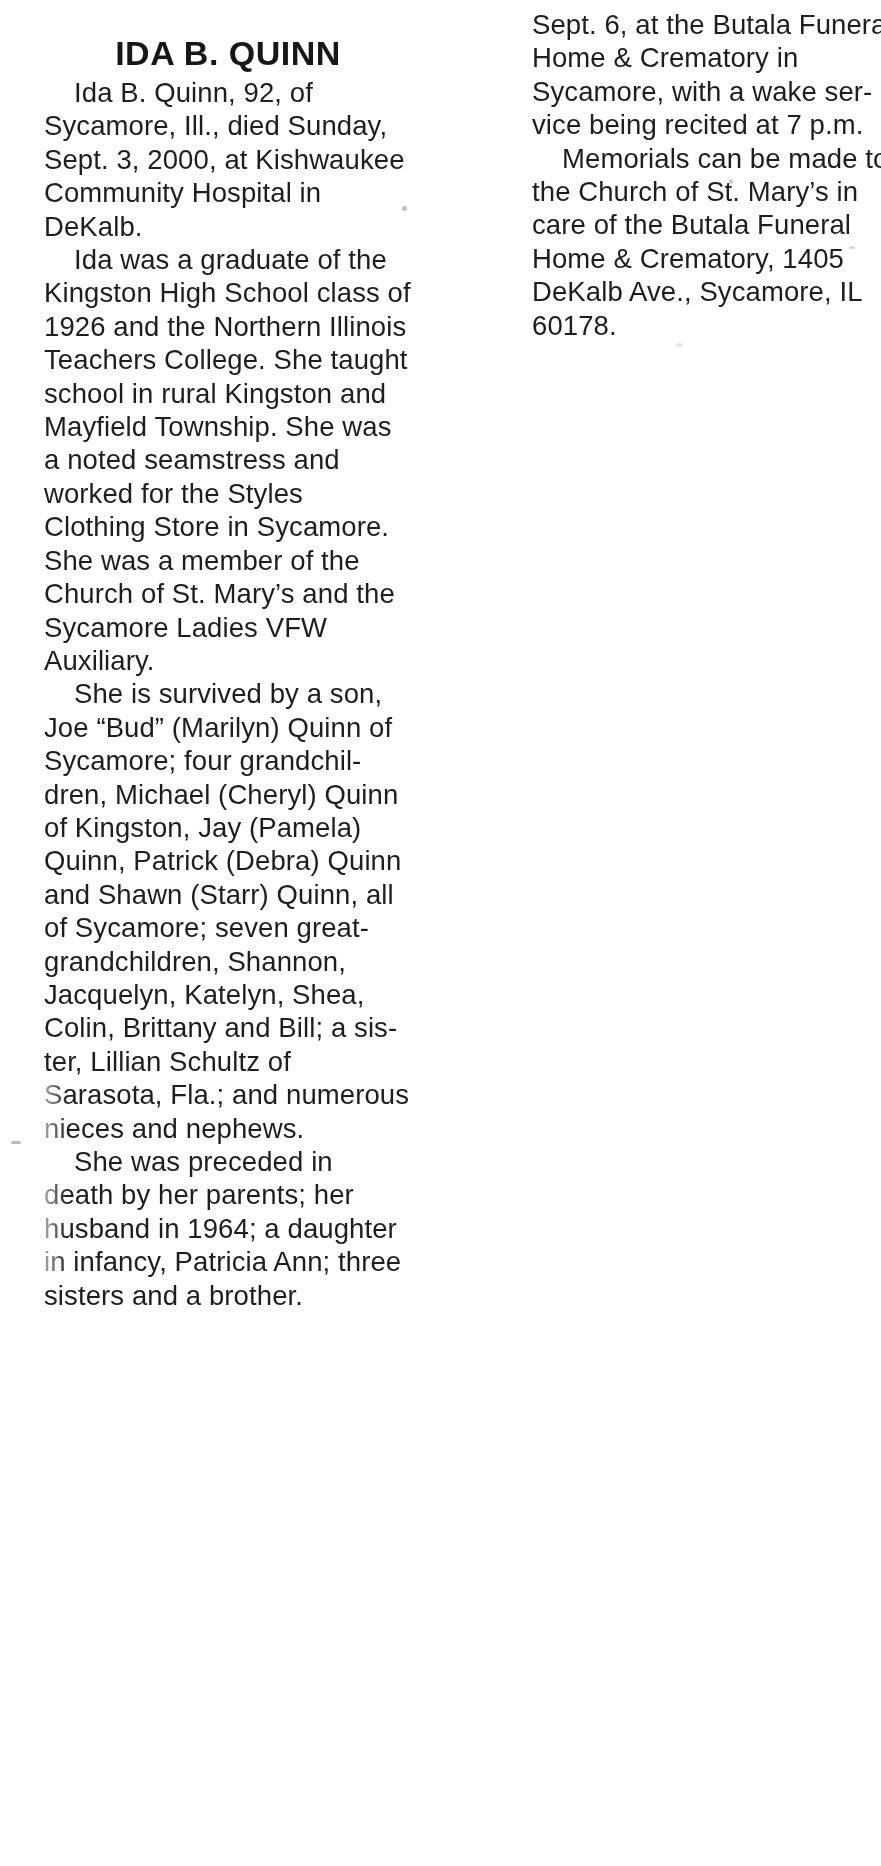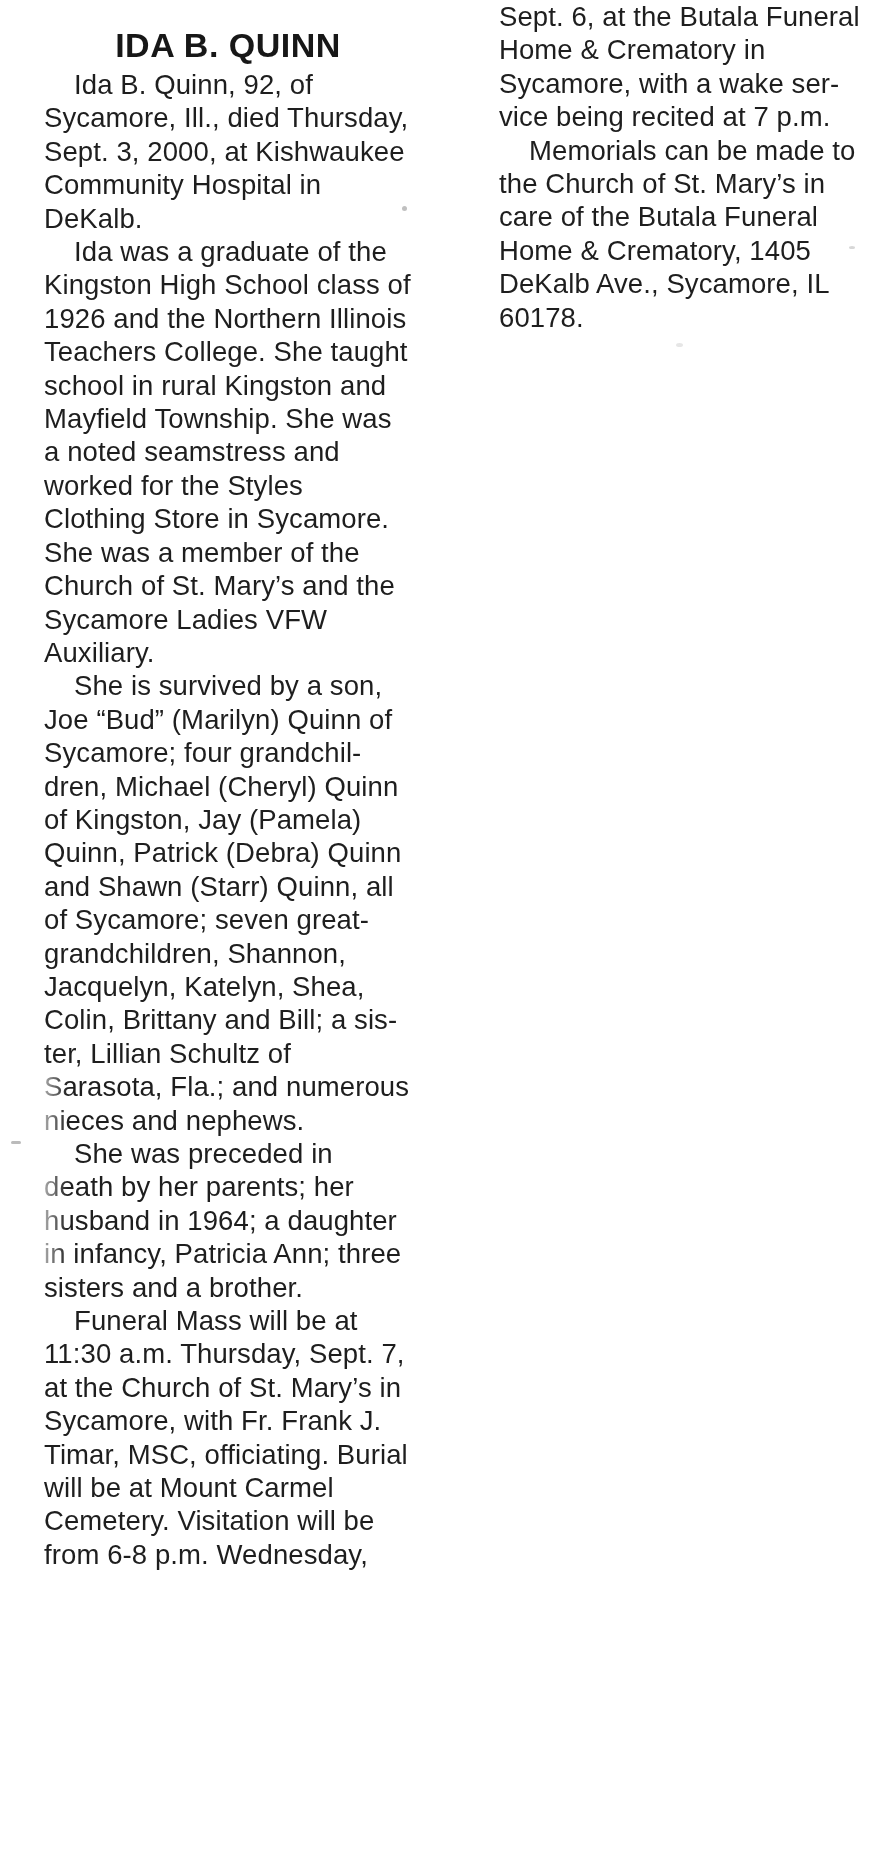--- a/index.html
+++ b/index.html
@@ -11,22 +11,22 @@
     width: 881px;
     height: 1866px;
     overflow: hidden;
     position: relative;
     font-family: "Liberation Sans", sans-serif;
     color: #1e1e1e;
   }
   .page {
     position: relative;
     display: flex;
-    padding: 0 0 0 44px;
-    gap: 63px;
+    padding: 8px 0 0 44px;
+    gap: 96px;
     box-sizing: border-box;
     width: 735px;
   }
   .column {
     width: 392px;
     flex: 0 0 auto;
   }
   .obit-title {
     font-size: 34px;
     font-weight: bold;
@@ -72,21 +72,21 @@
   }
 </style>
 </head>
 <body>
 
 <div class="page">
 
   <div class="column">
     <h1 class="obit-title">IDA B. QUINN</h1>
     <p class="para">Ida B. Quinn, 92, of
-Sycamore, Ill., died Thursday,
+Sycamore, Ill., died Sunday,
 Sept. 3, 2000, at Kishwaukee
 Community Hospital in
 DeKalb.</p>
     <p class="para">Ida was a graduate of the
 Kingston High School class of
 1926 and the Northern Illinois
 Teachers College. She taught
 school in rural Kingston and
 Mayfield Township. She was
 a noted seamstress and
@@ -108,28 +108,20 @@
 Jacquelyn, Katelyn, Shea,
 Colin, Brittany and Bill; a sis-
 ter, Lillian Schultz of
 Sarasota, Fla.; and numerous
 nieces and nephews.</p>
     <p class="para">She was preceded in
 death by her parents; her
 husband in 1964; a daughter
 in infancy, Patricia Ann; three
 sisters and a brother.</p>
-    <p class="para">Funeral Mass will be at
-11:30 a.m. Thursday, Sept. 7,
-at the Church of St. Mary’s in
-Sycamore, with Fr. Frank J.
-Timar, MSC, officiating. Burial
-will be at Mount Carmel
-Cemetery. Visitation will be
-from 6-8 p.m. Wednesday,</p>
   </div>
 
   <div class="column">
     <p class="para no-indent">Sept. 6, at the Butala Funeral
 Home &amp; Crematory in
 Sycamore, with a wake ser-
 vice being recited at 7 p.m.</p>
     <p class="para">Memorials can be made to
 the Church of St. Mary’s in
 care of the Butala Funeral

